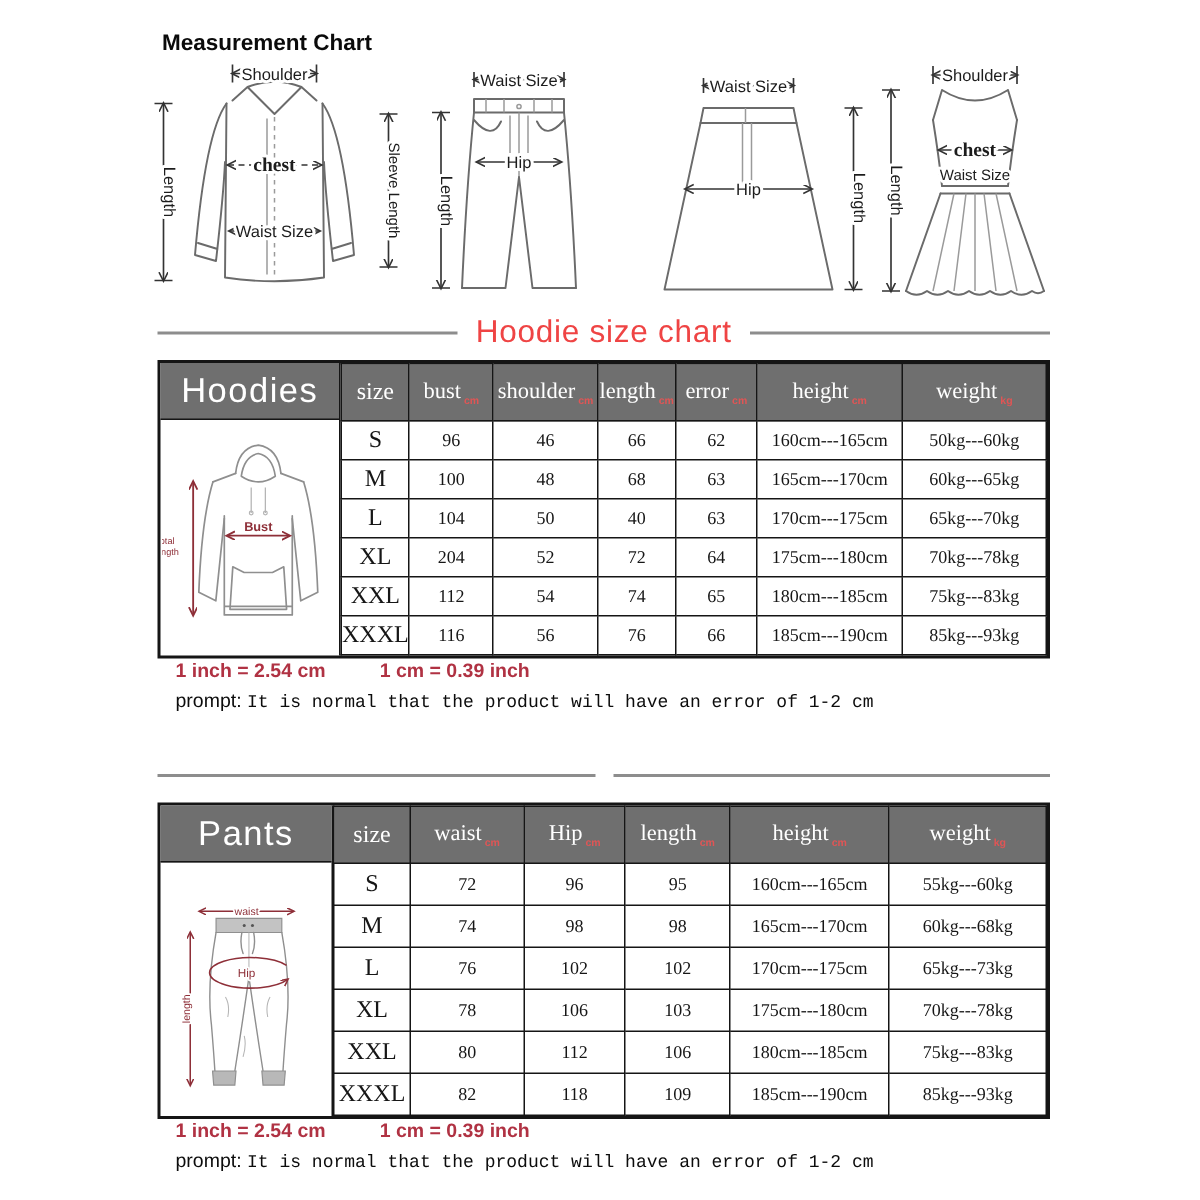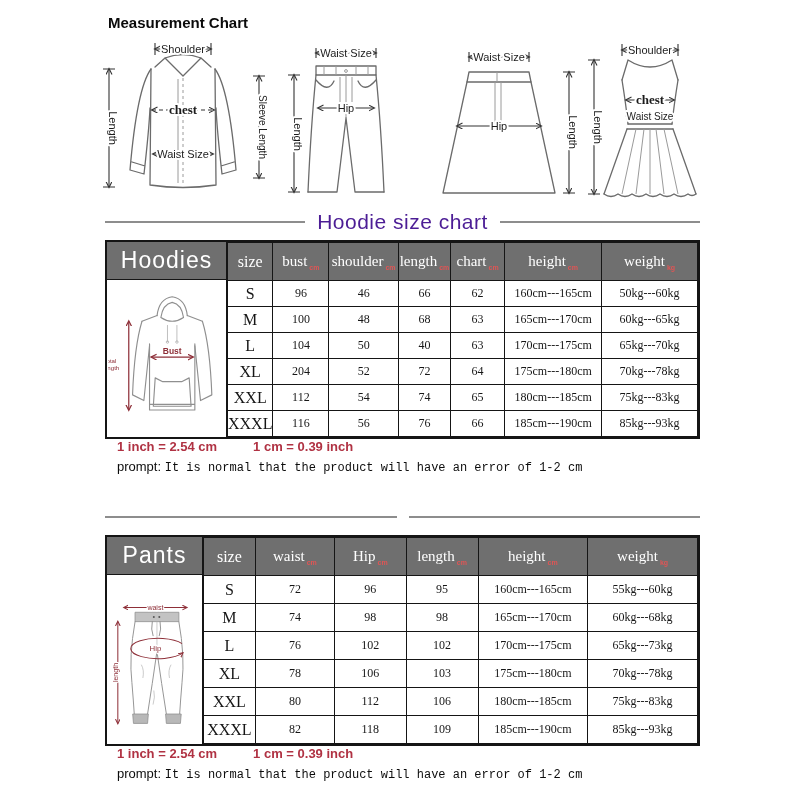--- a/index.html
+++ b/index.html
@@ -1,20 +1,20 @@
 <!DOCTYPE html>
 <html><head>
 <meta charset="utf-8">
 <style>
   * { box-sizing: border-box; margin: 0; padding: 0; }
   html,body { width: 800px; height: 800px; background: #fff; }
   body { font-family: "Liberation Sans", sans-serif; color: #111; }
   .page { position: relative; width: 800px; height: 800px; overflow: hidden; background: #fff; }
 
-  .page-title { position: absolute; left: 108px; top: 14px; font-size: 15px; font-weight: bold; color: #0a0a0a; }
+  .page-title { position: absolute; left: 108px; top: 20px; font-size: 15px; font-weight: bold; color: #0a0a0a; }
 
   .figures { position: absolute; left: 95px; top: 30px; width: 625px; height: 174px;
              display: flex; justify-content: space-between; align-items: flex-start; }
 
   
   .g  { stroke: #6b6b6b; fill: none; stroke-width: 1.3; stroke-linecap: round; stroke-linejoin: round; }
   .gl { stroke: #9a9a9a; fill: none; stroke-width: 1; }
   .m  { stroke: #333; fill: none; stroke-width: 1.1; }
   .md { stroke-dasharray: 4 3; }
   .lbl { fill: #1c1c1c; font-size: 11px; font-family: "Liberation Sans", sans-serif; text-anchor: middle;
@@ -26,26 +26,26 @@
   .rm { stroke: #8e2f38; fill: none; stroke-width: 1.3; }
   .rlbl { fill: #8e2f38; font-family: "Liberation Sans", sans-serif; text-anchor: middle;
           paint-order: stroke; stroke: #fff; stroke-width: 3px; stroke-linejoin: round; }
 
   .section { position: absolute; left: 105px; width: 595px; }
   .sec-hoodie { top: 208px; }
   .sec-pants  { top: 503px; }
 
   .chart-title-row { display: flex; align-items: center; gap: 12px; height: 28px; }
   .tline { flex: 1; height: 2px; background: #8d8d8d; }
-  .chart-title { color: #4c1d95; font-size: 21px; letter-spacing: 0.5px; white-space: nowrap; }
+  .chart-title { color: #ef4444; font-size: 21px; letter-spacing: 0.5px; white-space: nowrap; }
 
   .sizechart { display: flex; border: 2px solid #151515; margin-top: 4px; background: #fff; }
   .prod-col { display: flex; flex-direction: column; border-right: 1px solid #151515; }
   .sec-hoodie .prod-col { width: 120px; }
-  .sec-pants  .prod-col { width: 96px; }
+  .sec-pants  .prod-col { width: 115px; }
   .prod-head { height: 38px; background: #6f6f6f; color: #fff; display: flex; align-items: center;
                justify-content: center; font-size: 23px; letter-spacing: 1px; border-bottom: 1px solid #151515; }
   .prod-img { flex: 1; display: flex; align-items: center; justify-content: center; overflow: hidden; }
 
   table.szt { flex: 1; border-collapse: collapse; table-layout: fixed; }
   .szt th { background: #6f6f6f; color: #fff; height: 38px; border: 1px solid #151515;
             font-family: "Liberation Serif", serif; font-weight: normal; font-size: 15px;
             vertical-align: middle; white-space: nowrap; }
   .szt th.size-th { font-size: 16px; margin-top: 24px; }
   .unit { color: #e05555; font-size: 7px; font-family: "Liberation Sans", sans-serif;
@@ -213,21 +213,21 @@
             <col style="width:55px">
             <col style="width:98px">
             <col style="width:98px">
         </colgroup>
         <thead>
           <tr>
             <th class="size-th"><span>size</span></th>
             <th><span>bust</span><span class="unit">cm</span></th>
             <th><span>shoulder</span><span class="unit">cm</span></th>
             <th><span>length</span><span class="unit">cm</span></th>
-            <th><span>chart</span><span class="unit">cm</span></th>
+            <th><span>error</span><span class="unit">cm</span></th>
             <th><span>height</span><span class="unit">cm</span></th>
             <th><span>weight</span><span class="unit">kg</span></th>
           </tr>
         </thead>
         <tbody>
 
             <tr>
               <td data-cell="0">S</td>
               <td data-cell="1">96</td>
               <td data-cell="2">46</td>

